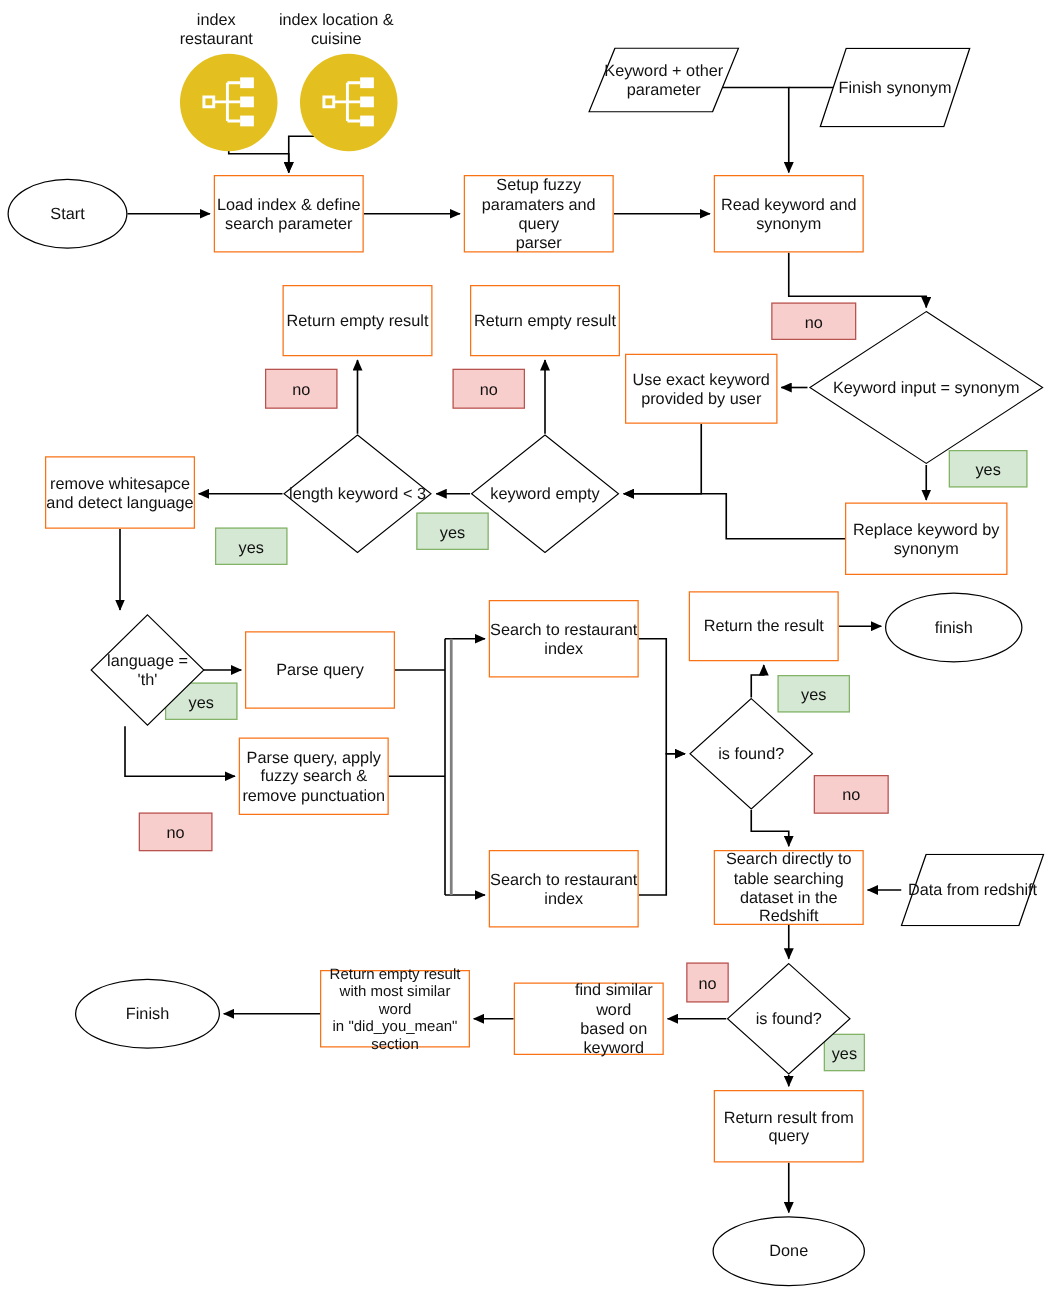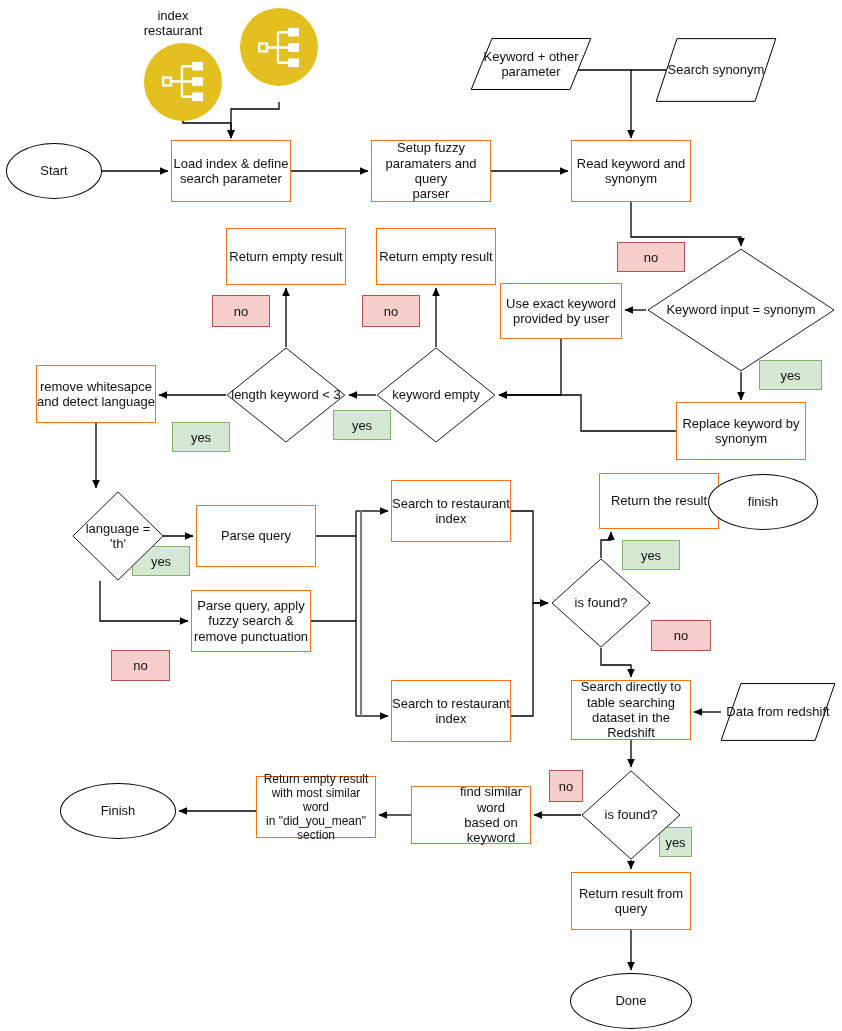--- a/index.html
+++ b/index.html
@@ -95,21 +95,21 @@
         <svg class="ioshape" viewBox="0 0 100 100" preserveAspectRatio="none">
           <polygon points="18,1 99,1 82,99 1,99" fill="#ffffff" stroke="#000000" stroke-width="1" vector-effect="non-scaling-stroke"></polygon>
         </svg>
         <span class="iotext lbl">Keyword + other
 parameter</span>
       </div>
       <div class="node n-io" style="left: 655px; top: 38px; width: 122px; height: 64px; font-size: 13px;">
         <svg class="ioshape" viewBox="0 0 100 100" preserveAspectRatio="none">
           <polygon points="18,1 99,1 82,99 1,99" fill="#ffffff" stroke="#000000" stroke-width="1" vector-effect="non-scaling-stroke"></polygon>
         </svg>
-        <span class="iotext lbl">Search synonym</span>
+        <span class="iotext lbl">Finish synonym</span>
       </div>
       <div class="node n-decision" style="left: 646px; top: 248px; width: 190px; height: 124px; font-size: 13px;">
         <svg class="dshape" viewBox="0 0 100 100" preserveAspectRatio="none">
           <polygon points="50,1 99,50 50,99 1,50" fill="#ffffff" stroke="#000000" stroke-width="0.9" vector-effect="non-scaling-stroke"></polygon>
         </svg>
         <span class="dtext lbl">Keyword input = synonym</span>
       </div>
       <div class="node n-process" style="left: 676px; top: 402px; width: 130px; height: 58px; font-size: 13px;">
         <span class="lbl">Replace keyword by
 synonym</span>
@@ -162,21 +162,21 @@
       <div class="node n-process" style="left: 391px; top: 680px; width: 120px; height: 62px; font-size: 13px;">
         <span class="lbl">Search to restaurant
 index</span>
       </div>
       <div class="node n-decision" style="left: 551px; top: 558px; width: 100px; height: 90px; font-size: 13px;">
         <svg class="dshape" viewBox="0 0 100 100" preserveAspectRatio="none">
           <polygon points="50,1 99,50 50,99 1,50" fill="#ffffff" stroke="#000000" stroke-width="0.9" vector-effect="non-scaling-stroke"></polygon>
         </svg>
         <span class="dtext lbl">is found?</span>
       </div>
-      <div class="node n-process" style="left: 551px; top: 473px; width: 120px; height: 56px; font-size: 13px; margin-left: 48px;">
+      <div class="node n-process" style="left: 551px; top: 473px; width: 120px; height: 56px; font-size: 13px;">
         <span class="lbl">Return the result</span>
       </div>
       <div class="node n-terminator" style="left: 708px; top: 474px; width: 110px; height: 56px; font-size: 13px;">
         <span class="lbl">finish</span>
       </div>
       <div class="node n-process" style="left: 571px; top: 680px; width: 120px; height: 60px; font-size: 13px;">
         <span class="lbl">Search directly to
 table searching
 dataset in the
 Redshift</span>
@@ -260,20 +260,22 @@
           <svg width="47" height="47" viewBox="0 0 60 60">
             <rect x="4" y="25" width="10" height="10" fill="none" stroke="#ffffff" stroke-width="3"></rect>
             <rect x="41" y="5" width="14" height="11" fill="#ffffff"></rect>
             <rect x="41" y="24.5" width="14" height="11" fill="#ffffff"></rect>
             <rect x="41" y="44" width="14" height="11" fill="#ffffff"></rect>
             <path d="M 14 30 L 28 30 M 28 10.5 L 28 49.5 M 28 10.5 L 41 10.5 M 28 30 L 41 30 M 28 49.5 L 41 49.5" stroke="#ffffff" stroke-width="3" fill="none"></path>
           </svg>
         </div>
       </div>
       <div class="icon-wrap" style="left: 240px; top: 8px; width: 78px;">
+        <div class="icon-label" style="width: 118px; margin-left: -20px;">index location &amp;
+cuisine</div>
         <div class="icon-circle" style="width: 78px; height: 78px; background: rgb(227, 192, 31);">
           <svg width="47" height="47" viewBox="0 0 60 60">
             <rect x="4" y="25" width="10" height="10" fill="none" stroke="#ffffff" stroke-width="3"></rect>
             <rect x="41" y="5" width="14" height="11" fill="#ffffff"></rect>
             <rect x="41" y="24.5" width="14" height="11" fill="#ffffff"></rect>
             <rect x="41" y="44" width="14" height="11" fill="#ffffff"></rect>
             <path d="M 14 30 L 28 30 M 28 10.5 L 28 49.5 M 28 10.5 L 41 10.5 M 28 30 L 41 30 M 28 49.5 L 41 49.5" stroke="#ffffff" stroke-width="3" fill="none"></path>
           </svg>
         </div>
       </div>

